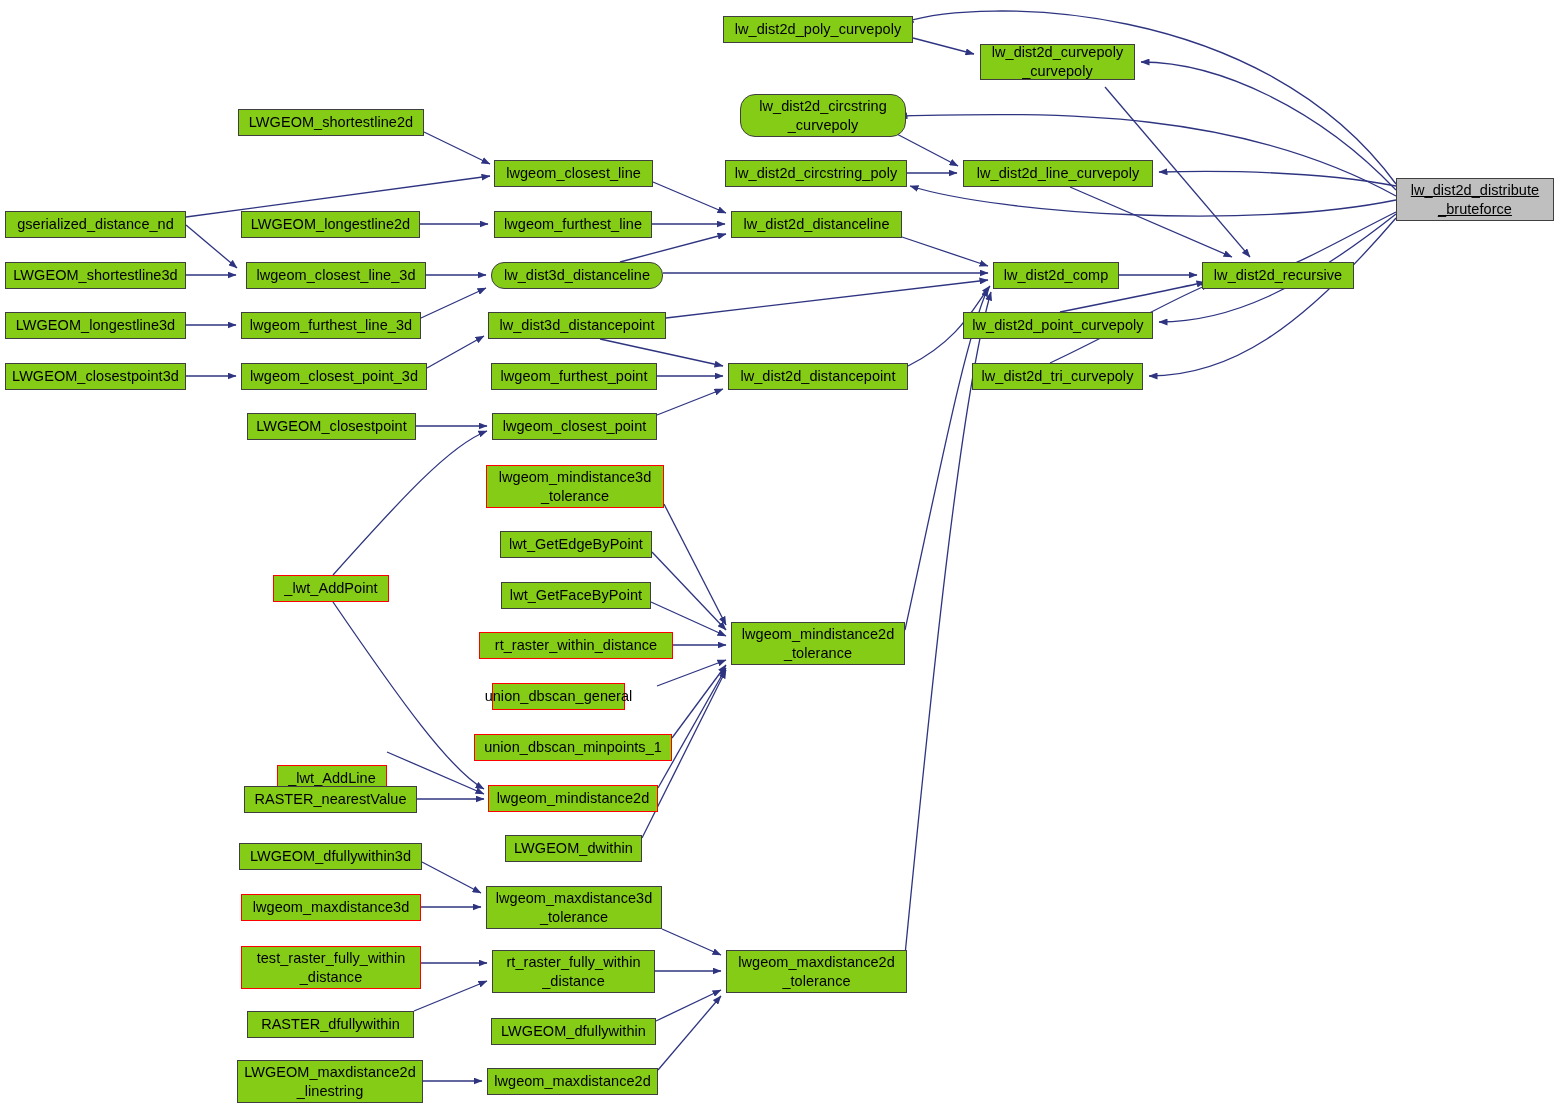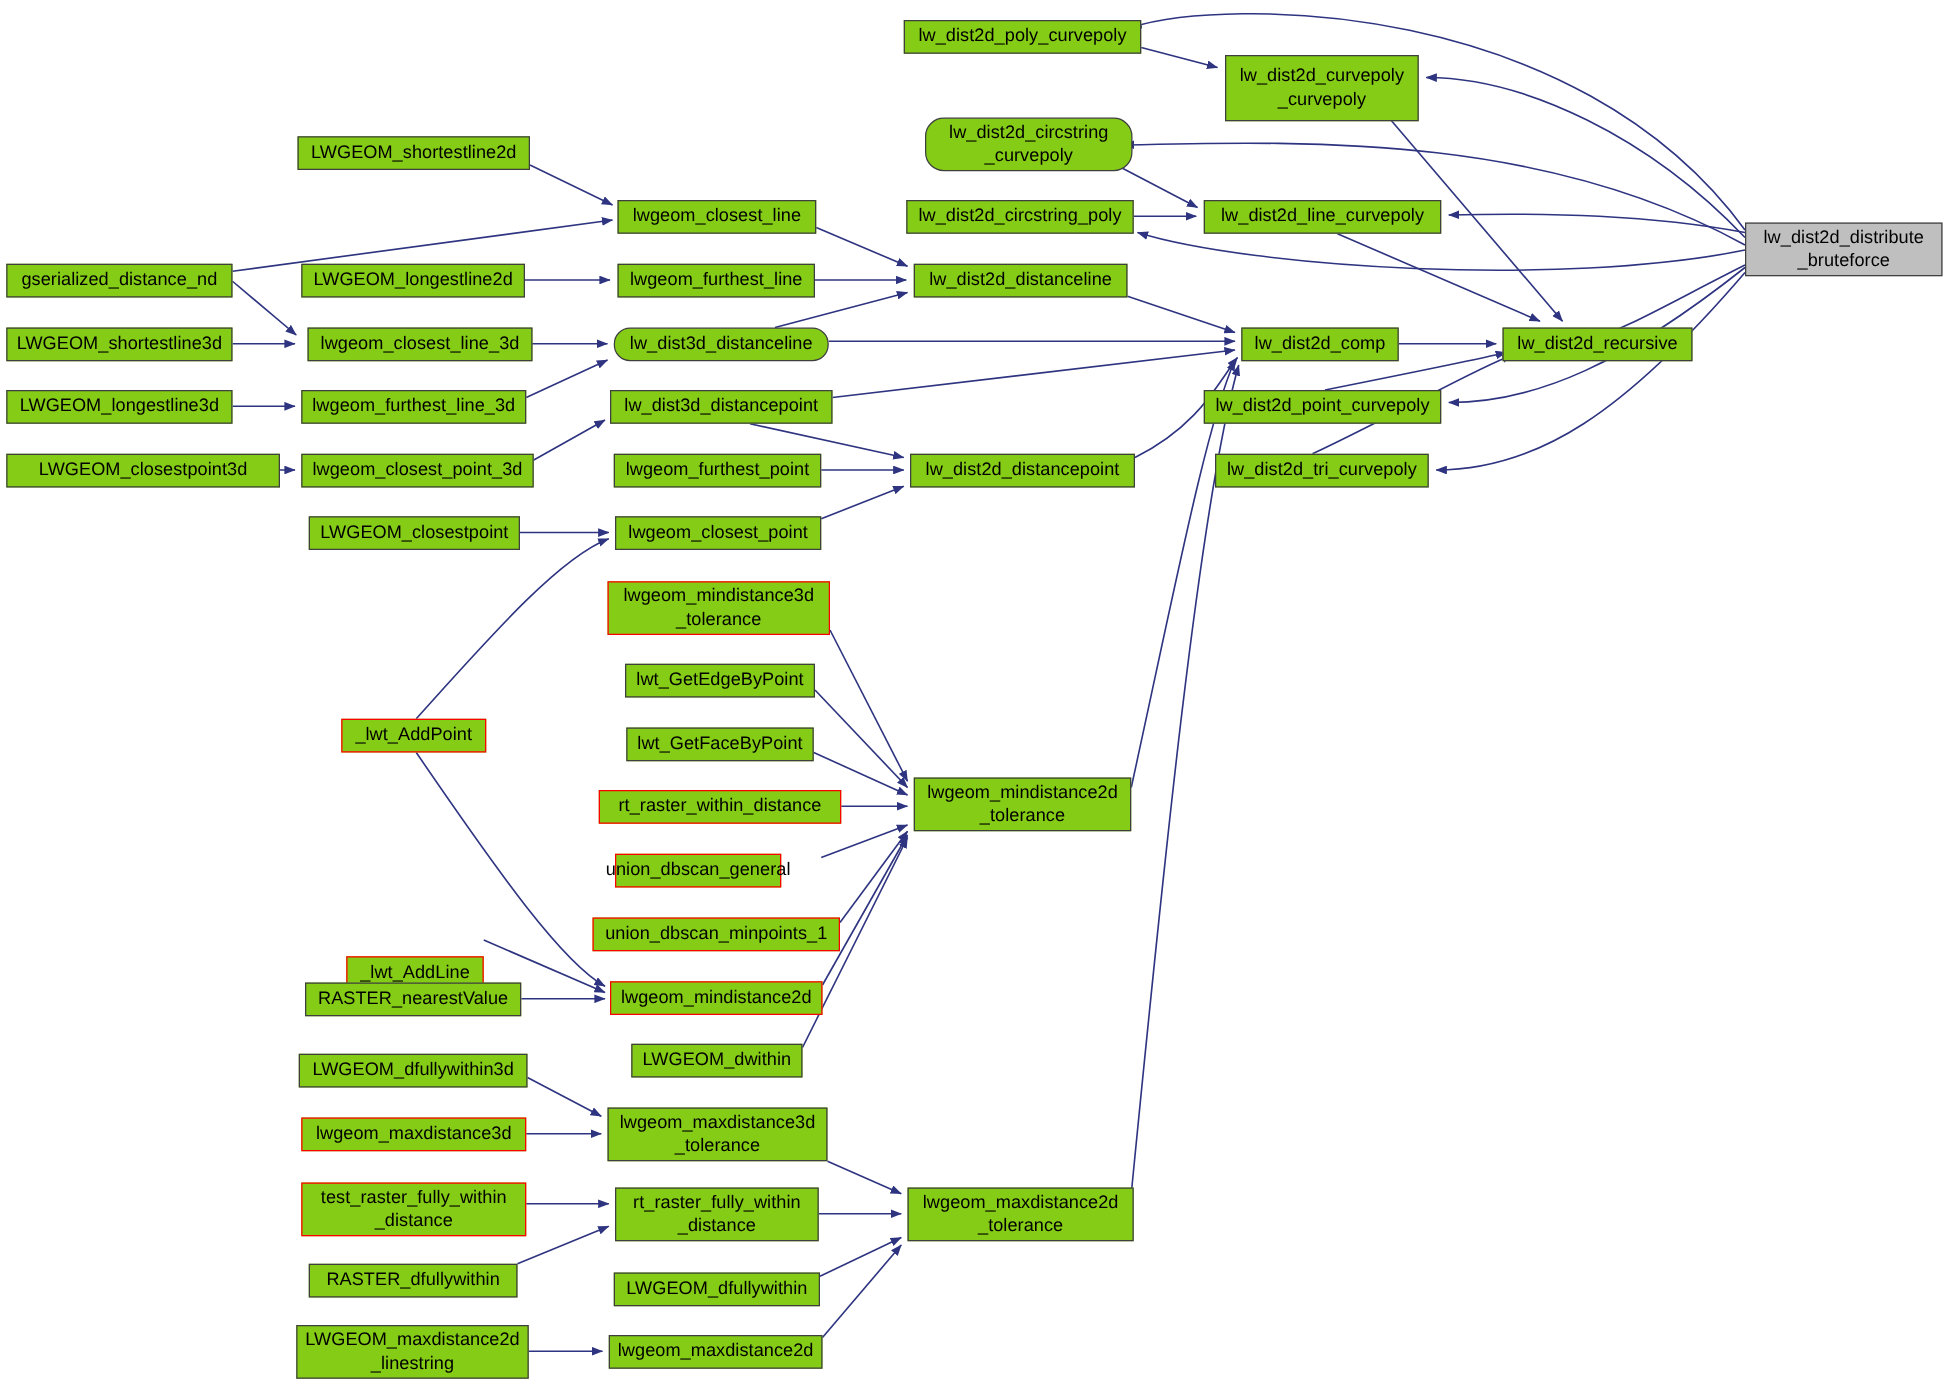--- a/index.html
+++ b/index.html
@@ -113,44 +113,44 @@
       <path d="M421,963 L487,963" fill="none" stroke="#2e3480" stroke-width="1.3" marker-end="url(#arrowhead)"></path>
       <path d="M414,1011 L487,981" fill="none" stroke="#2e3480" stroke-width="1.3" marker-end="url(#arrowhead)"></path>
       <path d="M662,929 L721,955" fill="none" stroke="#2e3480" stroke-width="1.3" marker-end="url(#arrowhead)"></path>
       <path d="M655,971 L721,971" fill="none" stroke="#2e3480" stroke-width="1.3" marker-end="url(#arrowhead)"></path>
       <path d="M656,1021 L721,990" fill="none" stroke="#2e3480" stroke-width="1.3" marker-end="url(#arrowhead)"></path>
       <path d="M658,1070 L721,996" fill="none" stroke="#2e3480" stroke-width="1.3" marker-end="url(#arrowhead)"></path>
       <path d="M423,1081 L482,1081" fill="none" stroke="#2e3480" stroke-width="1.3" marker-end="url(#arrowhead)"></path>
     </svg>
   <div id="node-layer">
       <div class="node" style="left: 723px; top: 16px; width: 190px; height: 27px;">lw_dist2d_poly_curvepoly</div>
-      <div class="node" style="left: 980px; top: 44px; width: 155px; height: 53px;">lw_dist2d_curvepoly
+      <div class="node" style="left: 980px; top: 44px; width: 155px; height: 36px;">lw_dist2d_curvepoly
 _curvepoly</div>
       <div class="node" style="left: 740px; top: 94px; width: 166px; height: 43px; border-radius: 15px;">lw_dist2d_circstring
 _curvepoly</div>
       <div class="node" style="left: 238px; top: 109px; width: 186px; height: 27px;">LWGEOM_shortestline2d</div>
       <div class="node" style="left: 725px; top: 160px; width: 182px; height: 27px;">lw_dist2d_circstring_poly</div>
       <div class="node" style="left: 963px; top: 160px; width: 190px; height: 27px;">lw_dist2d_line_curvepoly</div>
       <div class="node" style="left: 494px; top: 160px; width: 159px; height: 27px;">lwgeom_closest_line</div>
-      <div class="node highlight" style="left: 1396px; top: 178px; width: 158px; height: 43px;">lw_dist2d_distribute
+      <div class="node highlight" style="left: 1396px; top: 178px; width: 158px; height: 43px; text-decoration: underline;">lw_dist2d_distribute
 _bruteforce</div>
       <div class="node" style="left: 5px; top: 211px; width: 181px; height: 27px;">gserialized_distance_nd</div>
       <div class="node" style="left: 241px; top: 211px; width: 179px; height: 27px;">LWGEOM_longestline2d</div>
       <div class="node" style="left: 494px; top: 211px; width: 158px; height: 27px;">lwgeom_furthest_line</div>
       <div class="node" style="left: 731px; top: 211px; width: 171px; height: 27px;">lw_dist2d_distanceline</div>
       <div class="node" style="left: 5px; top: 262px; width: 181px; height: 27px;">LWGEOM_shortestline3d</div>
       <div class="node" style="left: 246px; top: 262px; width: 180px; height: 27px;">lwgeom_closest_line_3d</div>
       <div class="node" style="left: 491px; top: 262px; width: 172px; height: 27px; border-radius: 13px;">lw_dist3d_distanceline</div>
       <div class="node" style="left: 993px; top: 262px; width: 126px; height: 27px;">lw_dist2d_comp</div>
       <div class="node" style="left: 1202px; top: 262px; width: 152px; height: 27px;">lw_dist2d_recursive</div>
       <div class="node" style="left: 5px; top: 312px; width: 181px; height: 27px;">LWGEOM_longestline3d</div>
       <div class="node" style="left: 241px; top: 312px; width: 180px; height: 27px;">lwgeom_furthest_line_3d</div>
       <div class="node" style="left: 488px; top: 312px; width: 178px; height: 27px;">lw_dist3d_distancepoint</div>
       <div class="node" style="left: 963px; top: 312px; width: 190px; height: 27px;">lw_dist2d_point_curvepoly</div>
-      <div class="node" style="left: 5px; top: 363px; width: 219px; height: 27px;">LWGEOM_closestpoint3d</div>
+      <div class="node" style="left: 5px; top: 363px; width: 181px; height: 27px;">LWGEOM_closestpoint3d</div>
       <div class="node" style="left: 241px; top: 363px; width: 186px; height: 27px;">lwgeom_closest_point_3d</div>
       <div class="node" style="left: 491px; top: 363px; width: 166px; height: 27px;">lwgeom_furthest_point</div>
       <div class="node" style="left: 728px; top: 363px; width: 180px; height: 27px;">lw_dist2d_distancepoint</div>
       <div class="node" style="left: 972px; top: 363px; width: 171px; height: 27px;">lw_dist2d_tri_curvepoly</div>
       <div class="node" style="left: 247px; top: 413px; width: 169px; height: 27px;">LWGEOM_closestpoint</div>
       <div class="node" style="left: 492px; top: 413px; width: 165px; height: 27px;">lwgeom_closest_point</div>
       <div class="node red" style="left: 486px; top: 465px; width: 178px; height: 43px;">lwgeom_mindistance3d
 _tolerance</div>
       <div class="node" style="left: 500px; top: 531px; width: 152px; height: 27px;">lwt_GetEdgeByPoint</div>
       <div class="node" style="left: 501px; top: 582px; width: 150px; height: 27px;">lwt_GetFaceByPoint</div>

